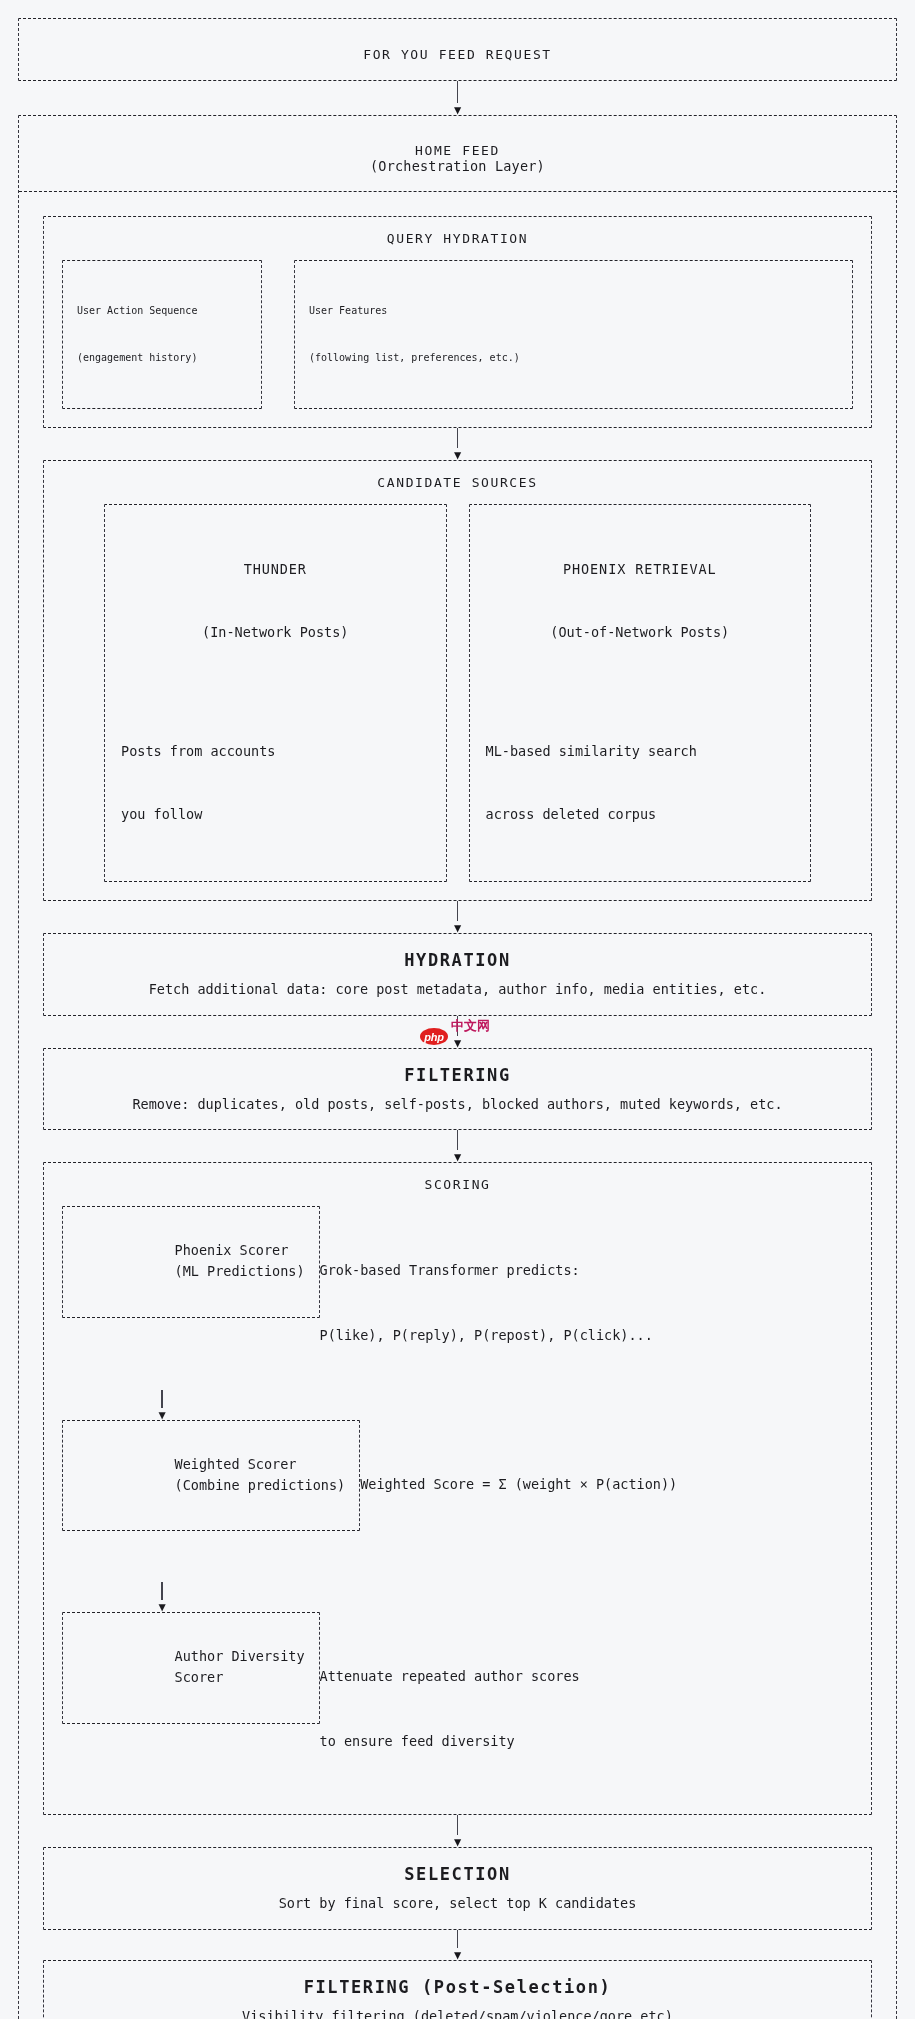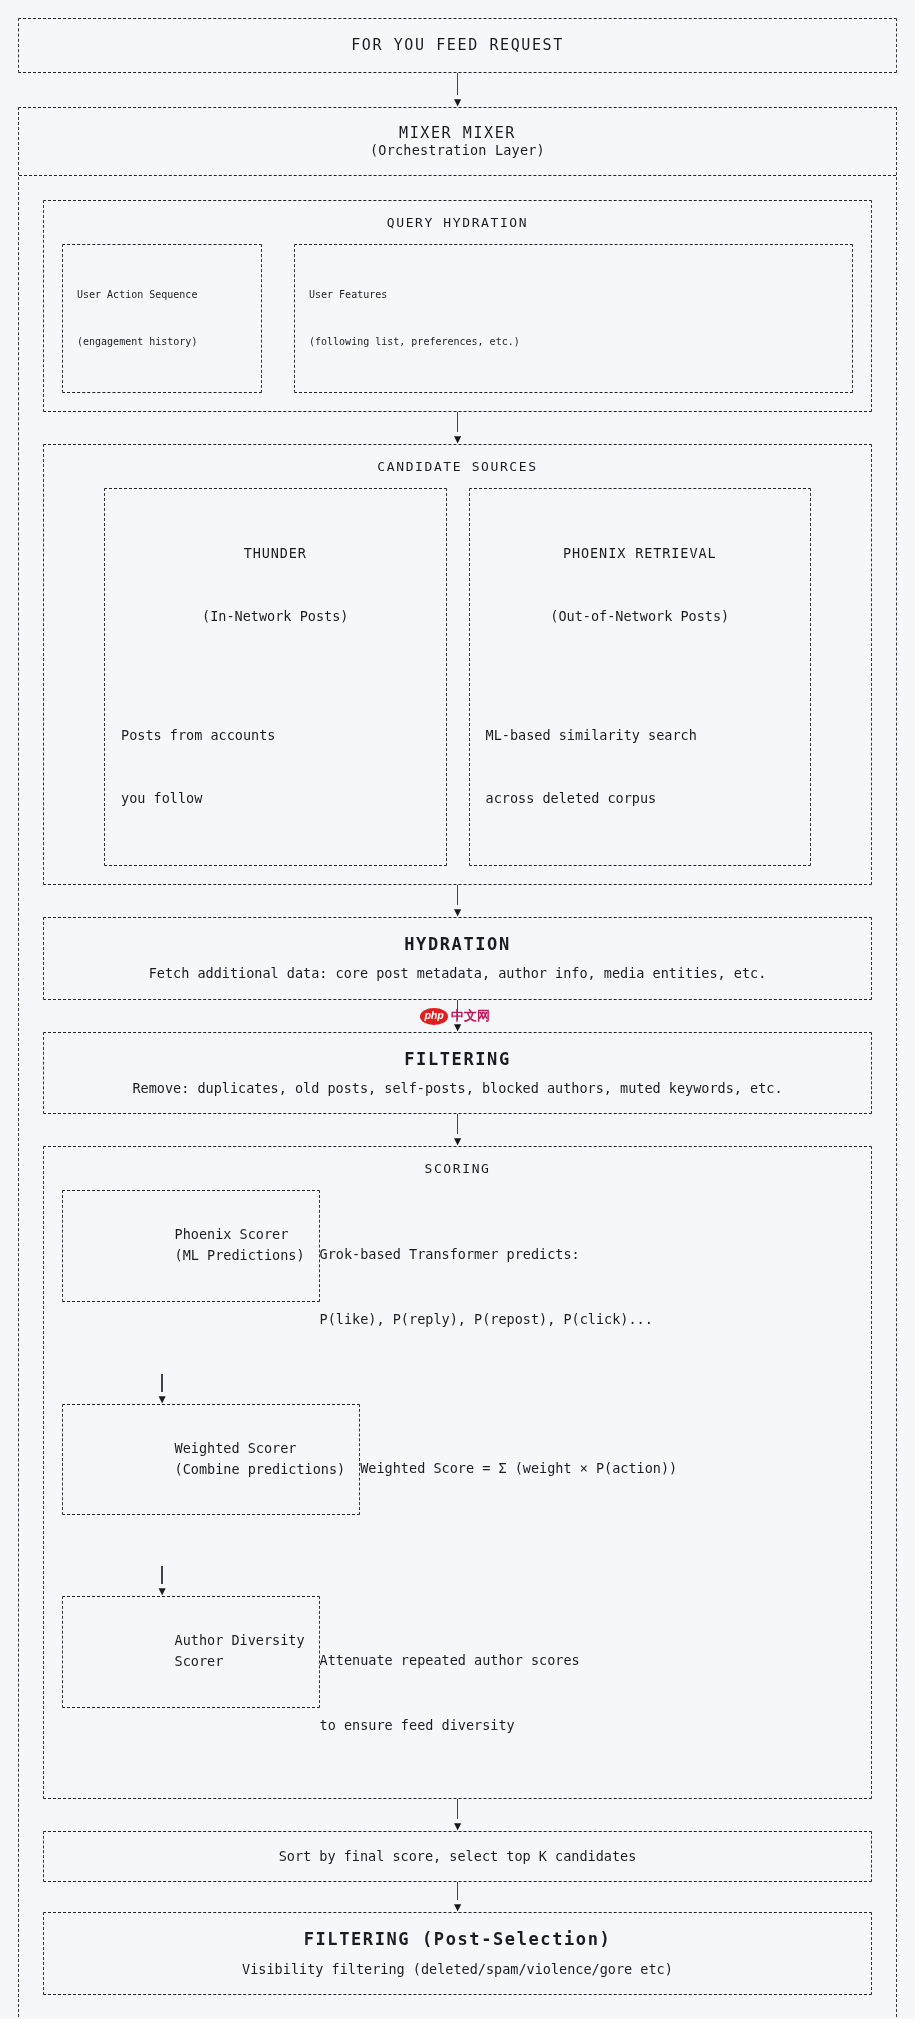--- a/index.html
+++ b/index.html
@@ -50,22 +50,23 @@
   }
 
   
   .band {
     text-align: center;
     padding: 14px 10px 15px 10px;
     line-height: 1.5;
   }
   .title-line {
     letter-spacing: 1.6px;
-    font-size: 15px;
-    white-space: pre;
+    font-size: 13px;
+    white-space: pre;
+    margin-top: 11px;
   }
   .sub-line {
     font-size: 13.5px;
     letter-spacing: 0.2px;
     white-space: pre;
   }
 
   
   .arrow {
     display: flex;
@@ -211,25 +212,26 @@
   }
   .watermark .php-badge {
     display: inline-flex;
     align-items: center;
     justify-content: center;
     width: 28px;
     height: 17px;
     border-radius: 50%;
     background: #e01f1f;
     color: #ffffff;
-    font-family: Liberation Mono, monospace;
+    font-family: Liberation Sans, sans-serif;
     font-size: 11px;
     font-weight: bold;
     font-style: italic;
     letter-spacing: -0.3px;
+    margin-top: 21px;
   }
   .watermark .cn {
     font-family: "DejaVu Sans", "Liberation Sans", sans-serif;
     font-size: 13px;
     font-weight: bold;
     color: #be185d;
     letter-spacing: 0px;
   }
 </style>
 </head>
@@ -242,21 +244,21 @@
   </div>
 
   <div class="arrow gap-lg">
     <div class="stem"></div>
     <div class="head">▼</div>
   </div>
 
   <div class="abox mixer">
 
     <div class="mixer-head">
-      <div class="title-line">MIXER MIXER</div>
+      <div class="title-line">HOME FEED</div>
       <div class="sub-line">(Orchestration Layer)</div>
     </div>
 
     <div class="mixer-body">
 
       <div class="abox stage">
         <div class="stage-title">QUERY HYDRATION</div>
         <div class="row2">
           <div class="abox leaf c-left">
             <span class="lead">User Action Sequence</span>
@@ -365,20 +367,21 @@
           </div>
         </div>
       </div>
 
       <div class="arrow gap-md">
         <div class="stem"></div>
         <div class="head">▼</div>
       </div>
 
       <div class="abox band">
+        <span class="band-title">SELECTION</span>
         <span class="band-desc">Sort by final score, select top K candidates</span>
       </div>
 
       <div class="arrow gap-sm">
         <div class="stem"></div>
         <div class="head">▼</div>
       </div>
 
       <div class="abox band">
         <span class="band-title">FILTERING (Post-Selection)</span>

